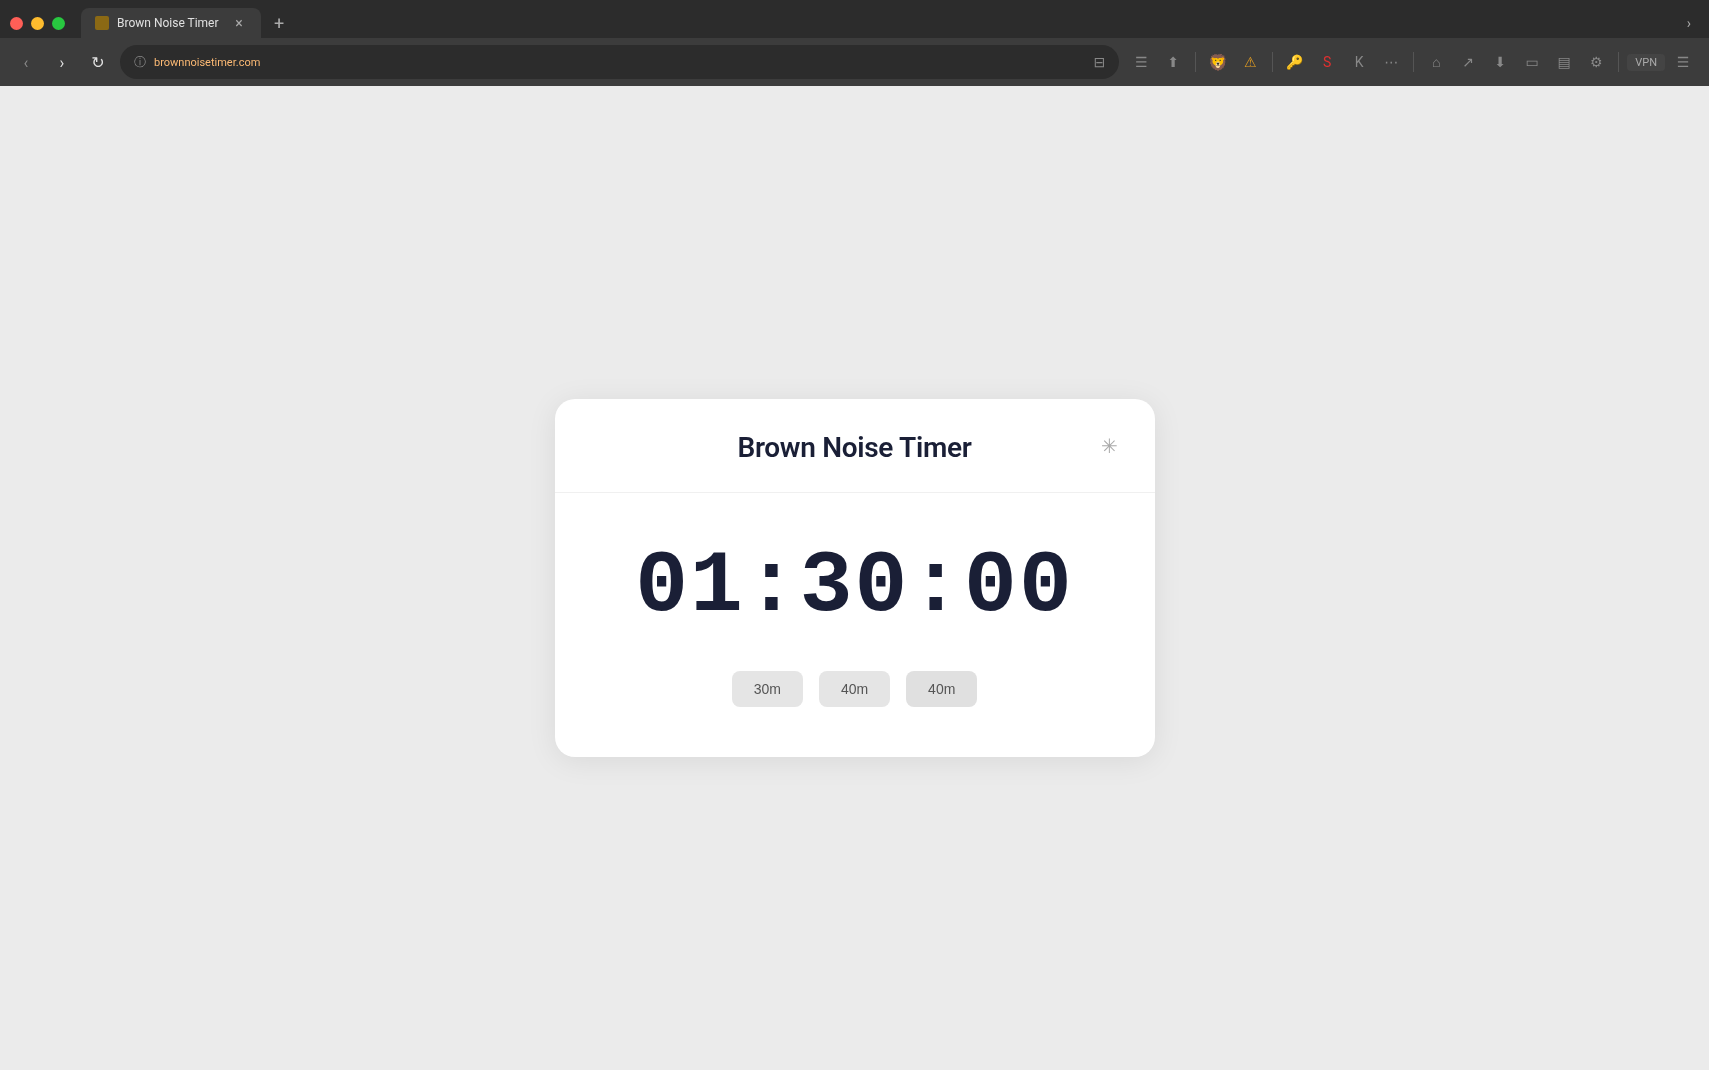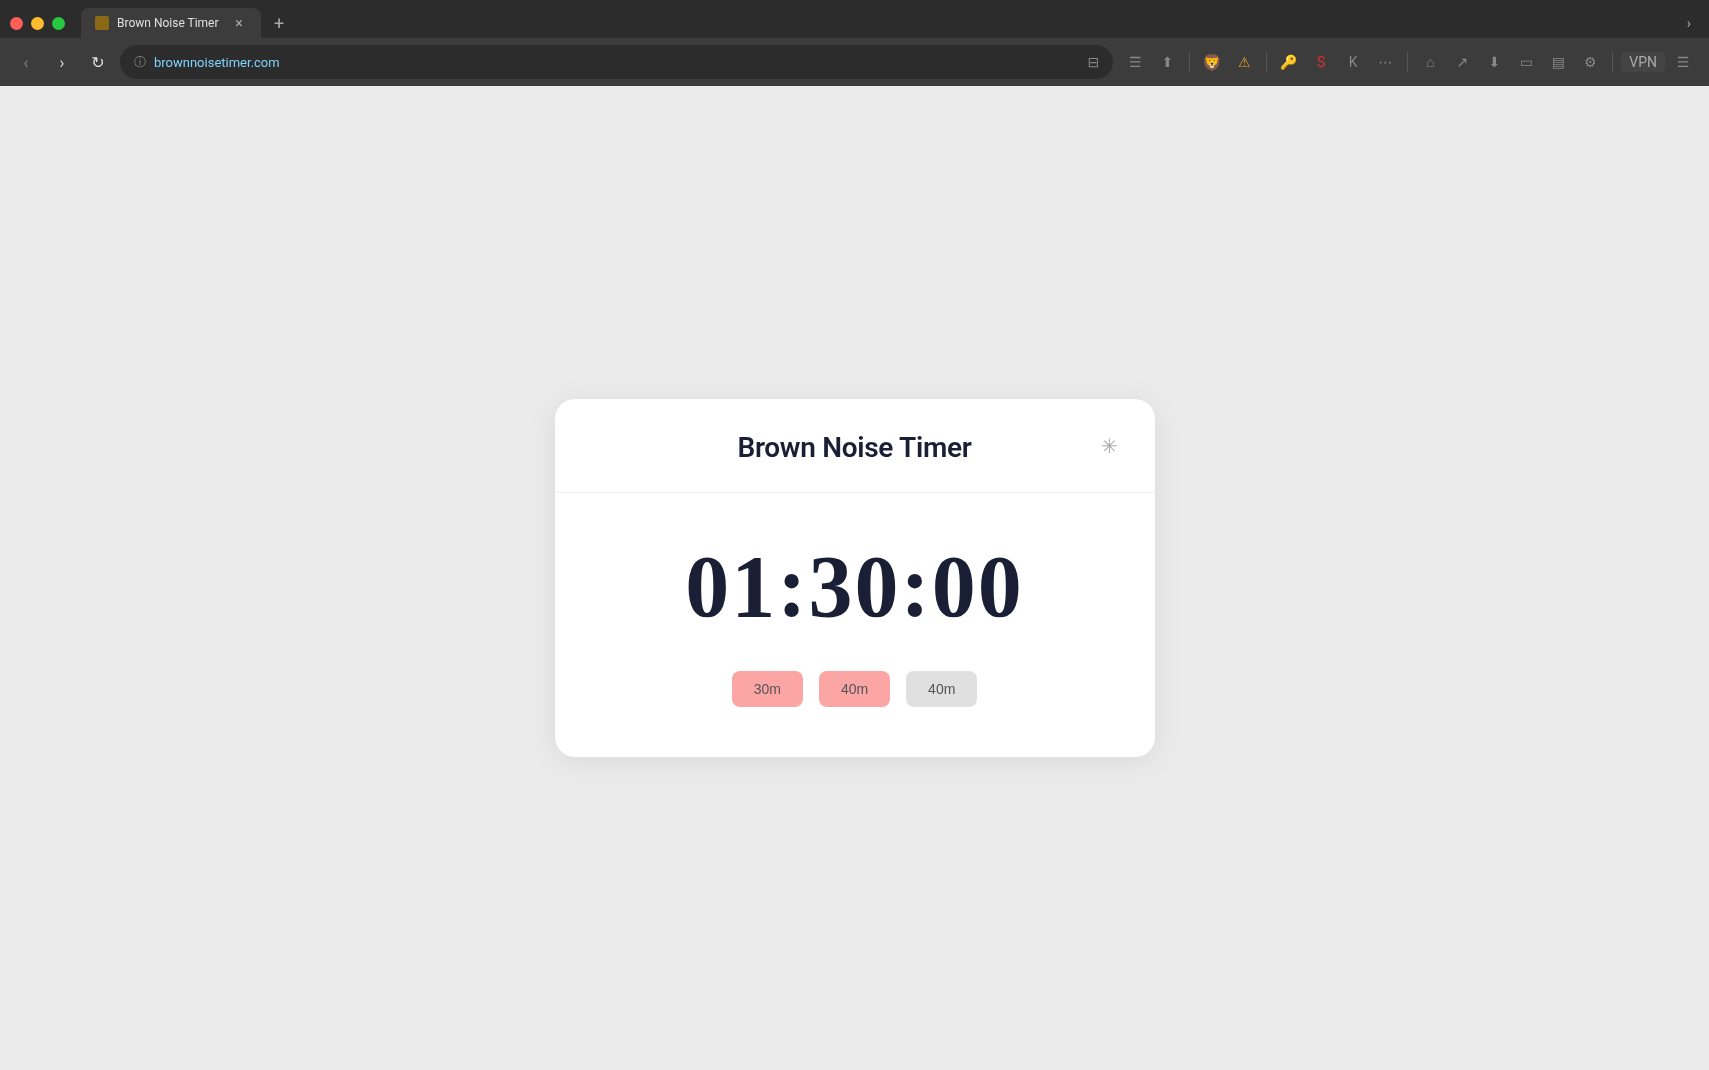--- a/index.html
+++ b/index.html
@@ -151,22 +151,22 @@
       gap: 8px;
       height: 34px;
     }
 
     .address-bar-lock {
       color: #888;
       font-size: 12px;
     }
 
     .address-text {
-      font-size: 13px;
-      color: #7dd3fc;
+      font-size: 11px;
+      color: #fdba74;
       flex: 1;
     }
 
     .bookmark-icon {
       color: #888;
       font-size: 14px;
     }
 
     .nav-icons-right {
       display: flex;
@@ -194,21 +194,21 @@
     .nav-separator {
       width: 1px;
       height: 20px;
       background: #555;
       margin: 0 4px;
     }
 
     .vpn-badge {
       background: #444;
       color: #aaa;
-      font-size: 14px;
+      font-size: 11px;
       padding: 2px 8px;
       border-radius: 4px;
       cursor: pointer;
     }
 
     
     .page-content {
       width: 100%;
       height: calc(1070px - 86px);
       background: #ebebeb;
@@ -264,33 +264,33 @@
       flex-direction: column;
       align-items: center;
       gap: 40px;
     }
 
     .timer-display {
       font-size: 88px;
       font-weight: 700;
       color: #1a1f36;
       letter-spacing: 2px;
-      font-family: Liberation Serif, serif;
+      font-family: Liberation Mono, monospace;
       line-height: 1;
     }
 
     .preset-buttons {
       display: flex;
       gap: 16px;
     }
 
     .preset-btn {
       padding: 10px 22px;
       border: none;
-      background: #fca5a5;
+      background: #e5e5e5;
       color: #555;
       font-size: 14px;
       font-weight: 500;
       border-radius: 8px;
       cursor: pointer;
       transition: background 0.15s;
     }
     .preset-btn.active { background: #e0e0e0; }
 
     .start-button {

